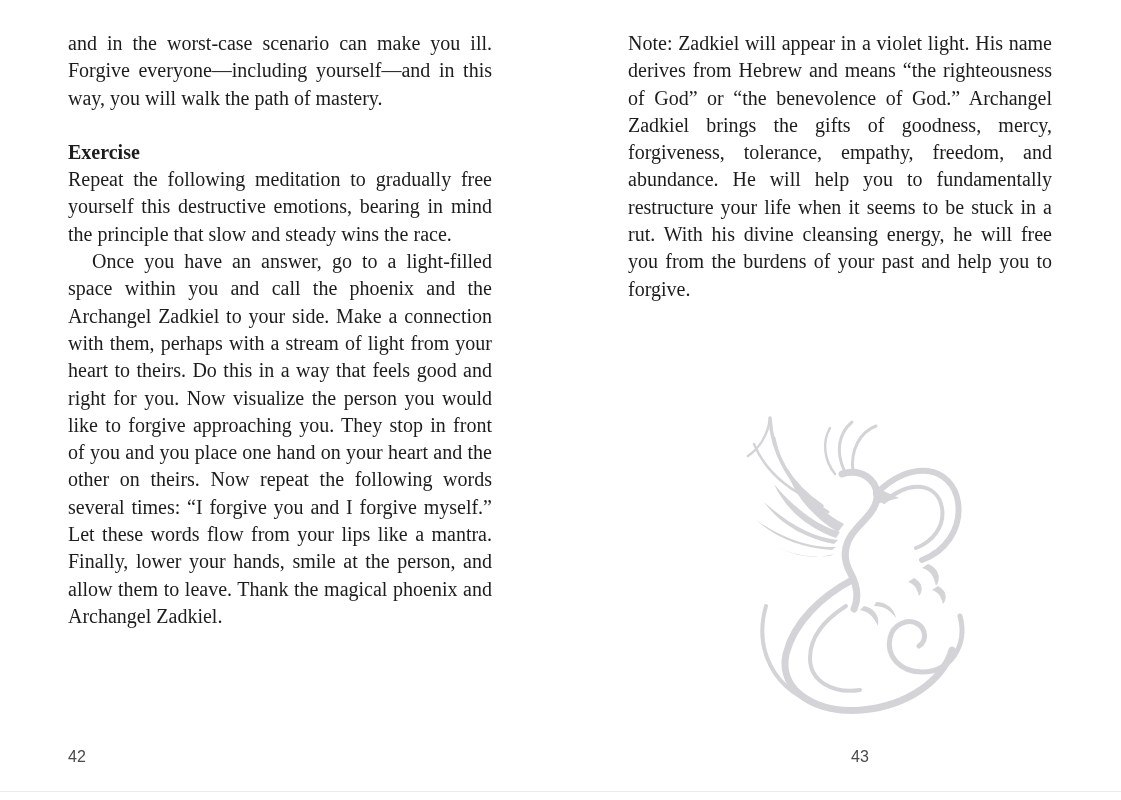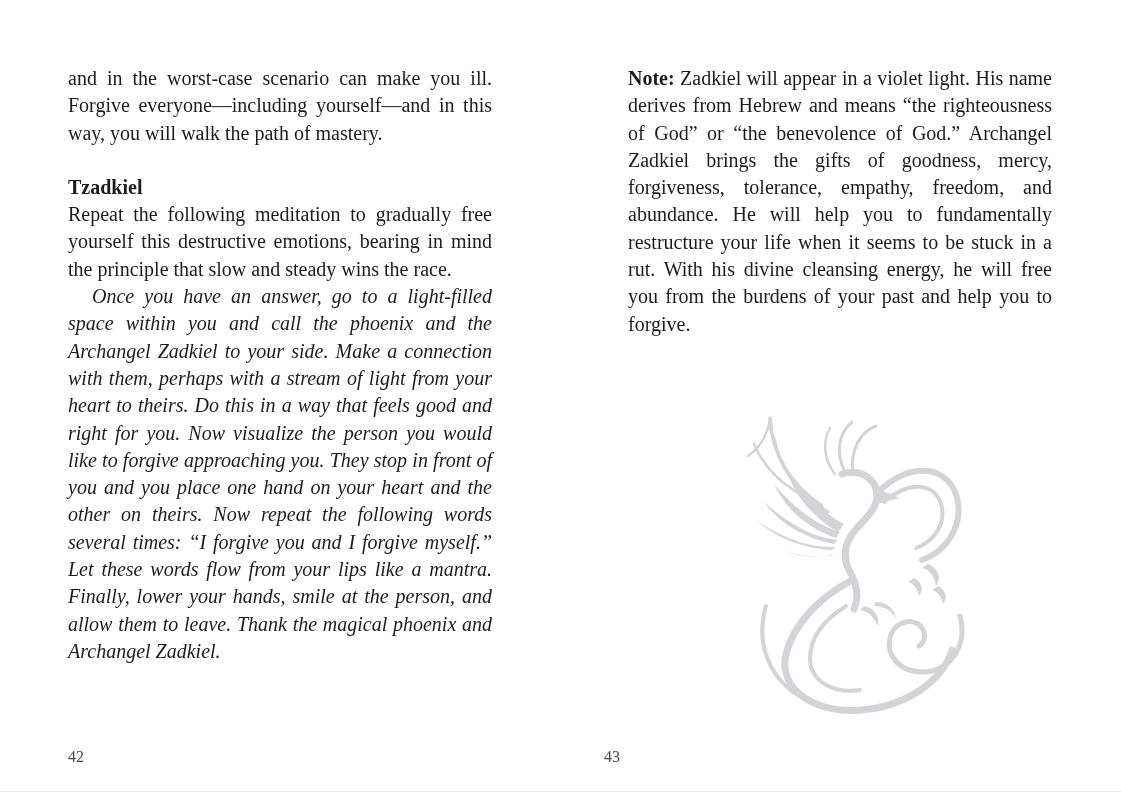--- a/index.html
+++ b/index.html
@@ -11,52 +11,52 @@
     position: relative;
     width: 1121px;
     height: 800px;
     background: #ffffff;
     overflow: hidden;
     font-family: "Liberation Serif", "DejaVu Serif", serif;
     color: #1c1c1c;
   }
   .page-col {
     position: absolute;
-    top: 65px;
+    top: 30px;
     width: 424px;
     font-size: 20px;
     line-height: 27.3px;
     text-align: justify;
   }
   .col-left  { left: 68px; }
   .col-right { left: 628px; }
   .page-col p { margin: 0; }
   .page-col h3 {
     margin: 27px 0 0 0;
     font-size: 20px;
     line-height: 27.3px;
     font-weight: bold;
   }
   .gap { margin-top: 27.3px !important; }
-  .indent { text-indent: 24px; font-style: italic; }
-  .lead { font-weight: bold; }
+  .indent { text-indent: 24px; }
+  .lead { font-weight: normal; }
   sup.reg {
     font-size: 11px;
     vertical-align: super;
     line-height: 0;
   }
   .pagenum {
     position: absolute;
     top: 748px;
-    font-family: Liberation Serif, serif;
+    font-family: Liberation Sans, sans-serif;
     font-size: 16px;
     color: #4a4a4a;
   }
   .pagenum-left  { left: 68px; }
-  .pagenum-right { left: 604px; width: 424px; text-align: left; }
+  .pagenum-right { left: 648px; width: 424px; text-align: center; }
   .phoenix-wrap {
     position: absolute;
     left: 726px;
     top: 408px;
     width: 264px;
     height: 312px;
   }
   .bottom-edge {
     position: absolute;
     left: 0;
@@ -66,21 +66,21 @@
     background: #ececec;
   }
 </style>
 </head>
 <body>
 
 <div class="spread">
 
   <div class="page-col col-left">
     <p>and in the worst-case scenario can make you ill. Forgive everyone—including yourself—and in this way, you will walk the path of mastery.</p>
-    <h3>Tzadkiel</h3>
+    <h3>Exercise</h3>
     <p>Repeat the following meditation to gradually free yourself this destructive emotions, bearing in mind the principle that slow and steady wins the race.</p>
     <p class="indent">Once you have an answer, go to a light-filled space within you and call the phoenix and the Archangel Zadkiel to your side. Make a connection with them, perhaps with a stream of light from your heart to theirs. Do this in a way that feels good and right for you. Now visualize the person you would like to forgive approaching you. They stop in front of you and you place one hand on your heart and the other on theirs. Now repeat the following words several times: “I forgive you and I forgive myself.” Let these words flow from your lips like a mantra. Finally, lower your hands, smile at the person, and allow them to leave. Thank the magical phoenix and Archangel Zadkiel.</p>
   </div>
   <div class="pagenum pagenum-left">42</div>
 
   <div class="page-col col-right">
     <p><span class="lead">Note:</span><span> Zadkiel will appear in a violet light. His name derives from Hebrew and means “the righteousness of God” or “the benevolence of God.” Archangel Zadkiel brings the gifts of goodness, mercy, forgiveness, tolerance, empathy, freedom, and abundance. He will help you to fundamentally restructure your life when it seems to be stuck in a rut. With his divine cleansing energy, he will free you from the burdens of your past and help you to forgive.</span></p>
   </div>
   <div class="pagenum pagenum-right">43</div>
 

